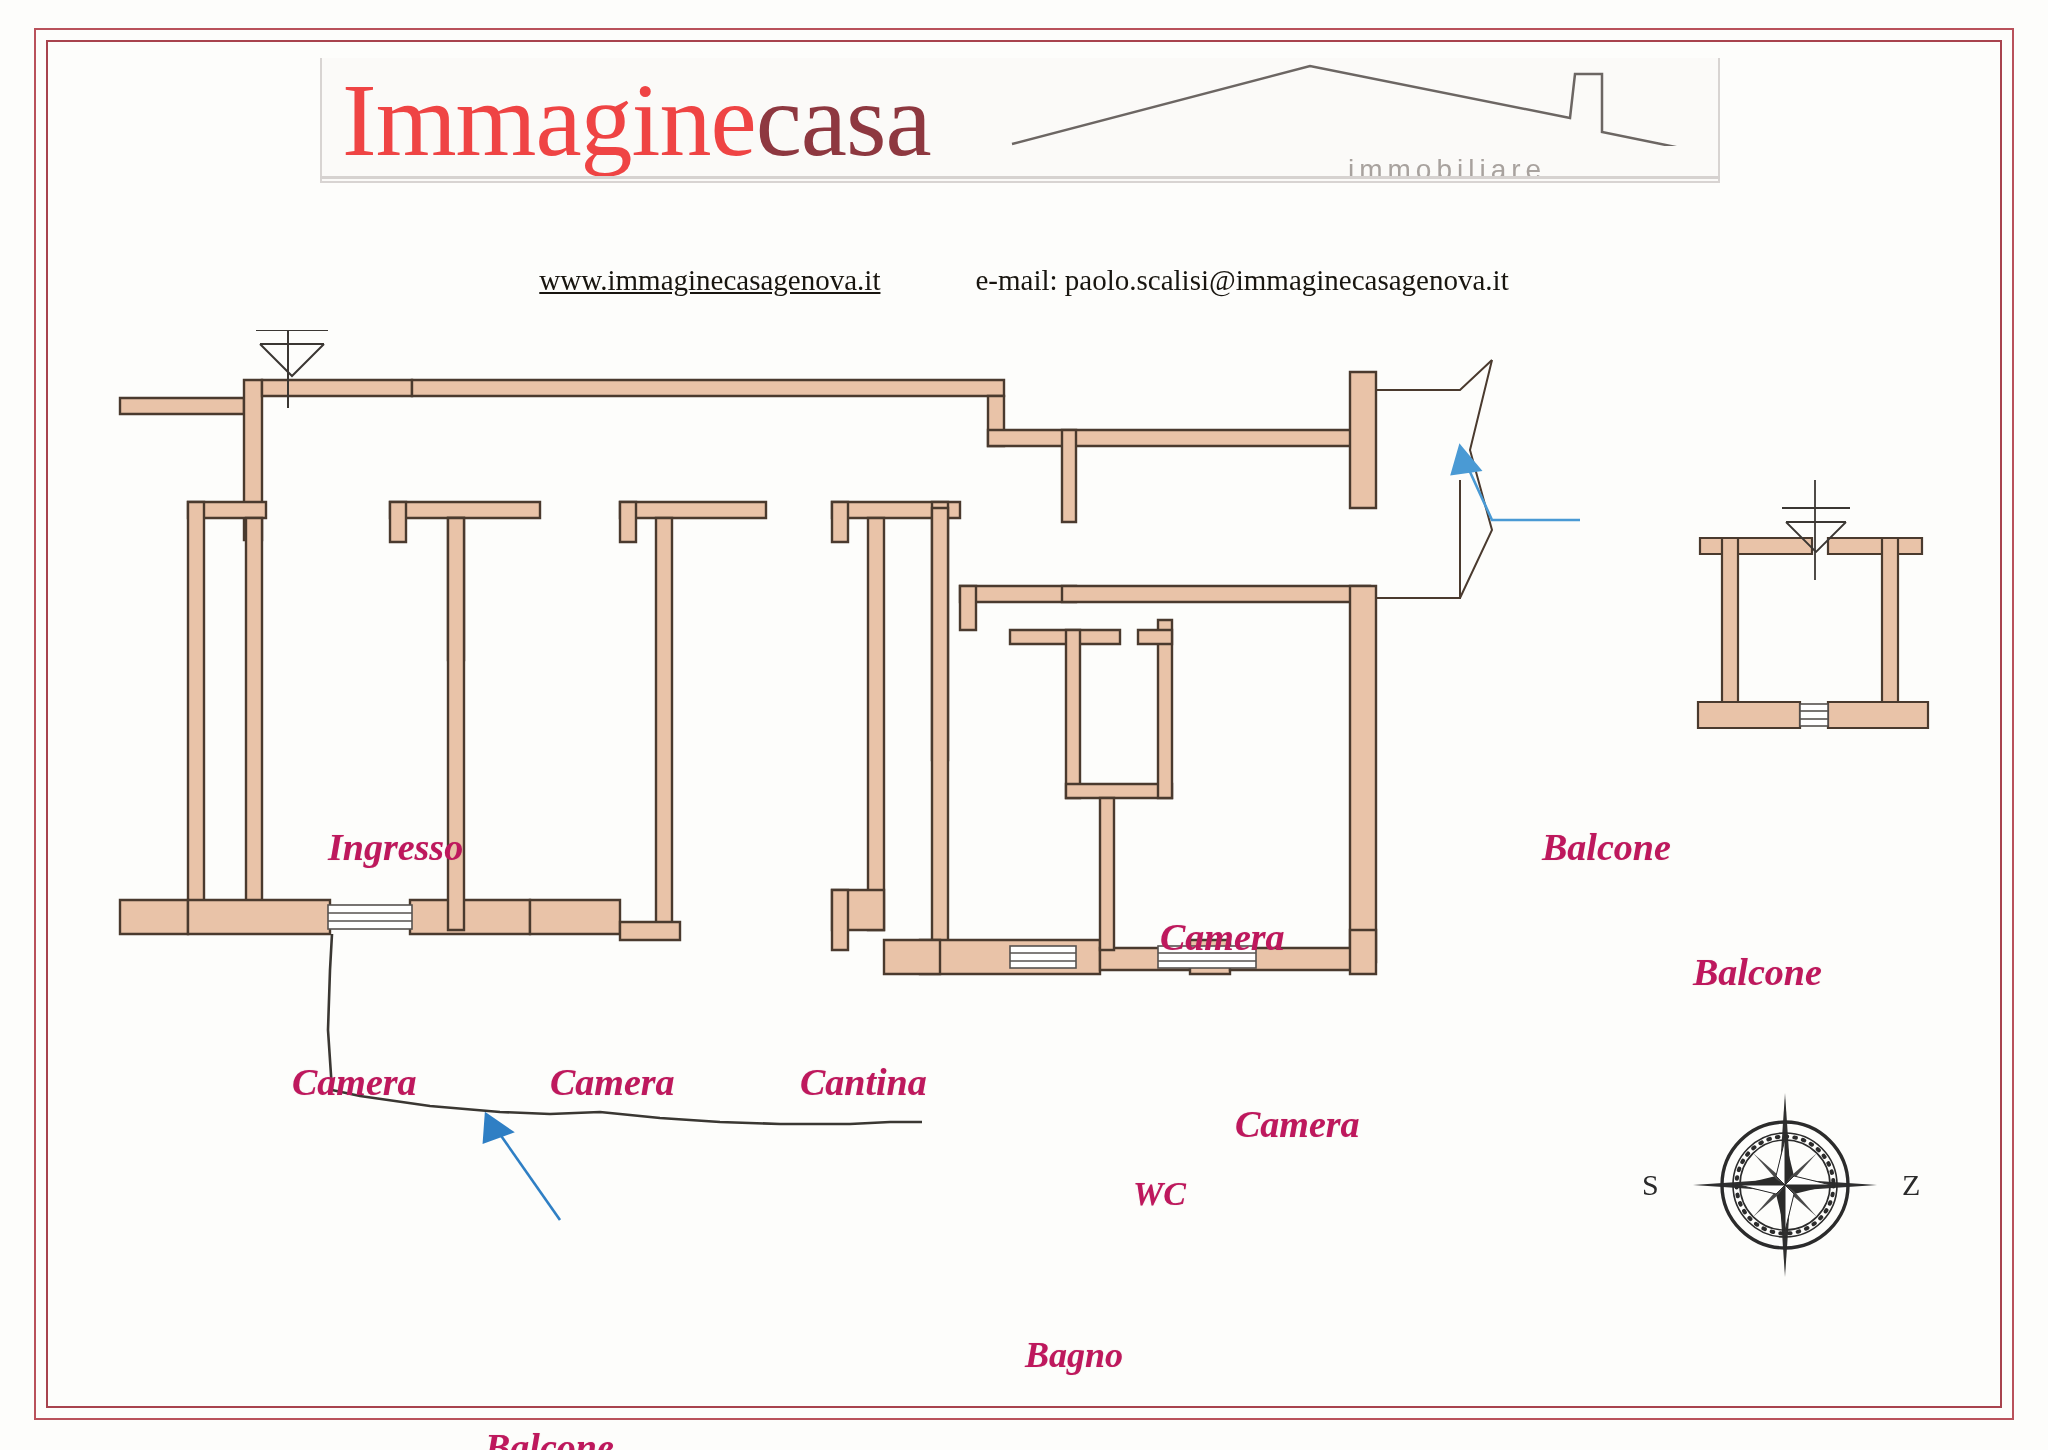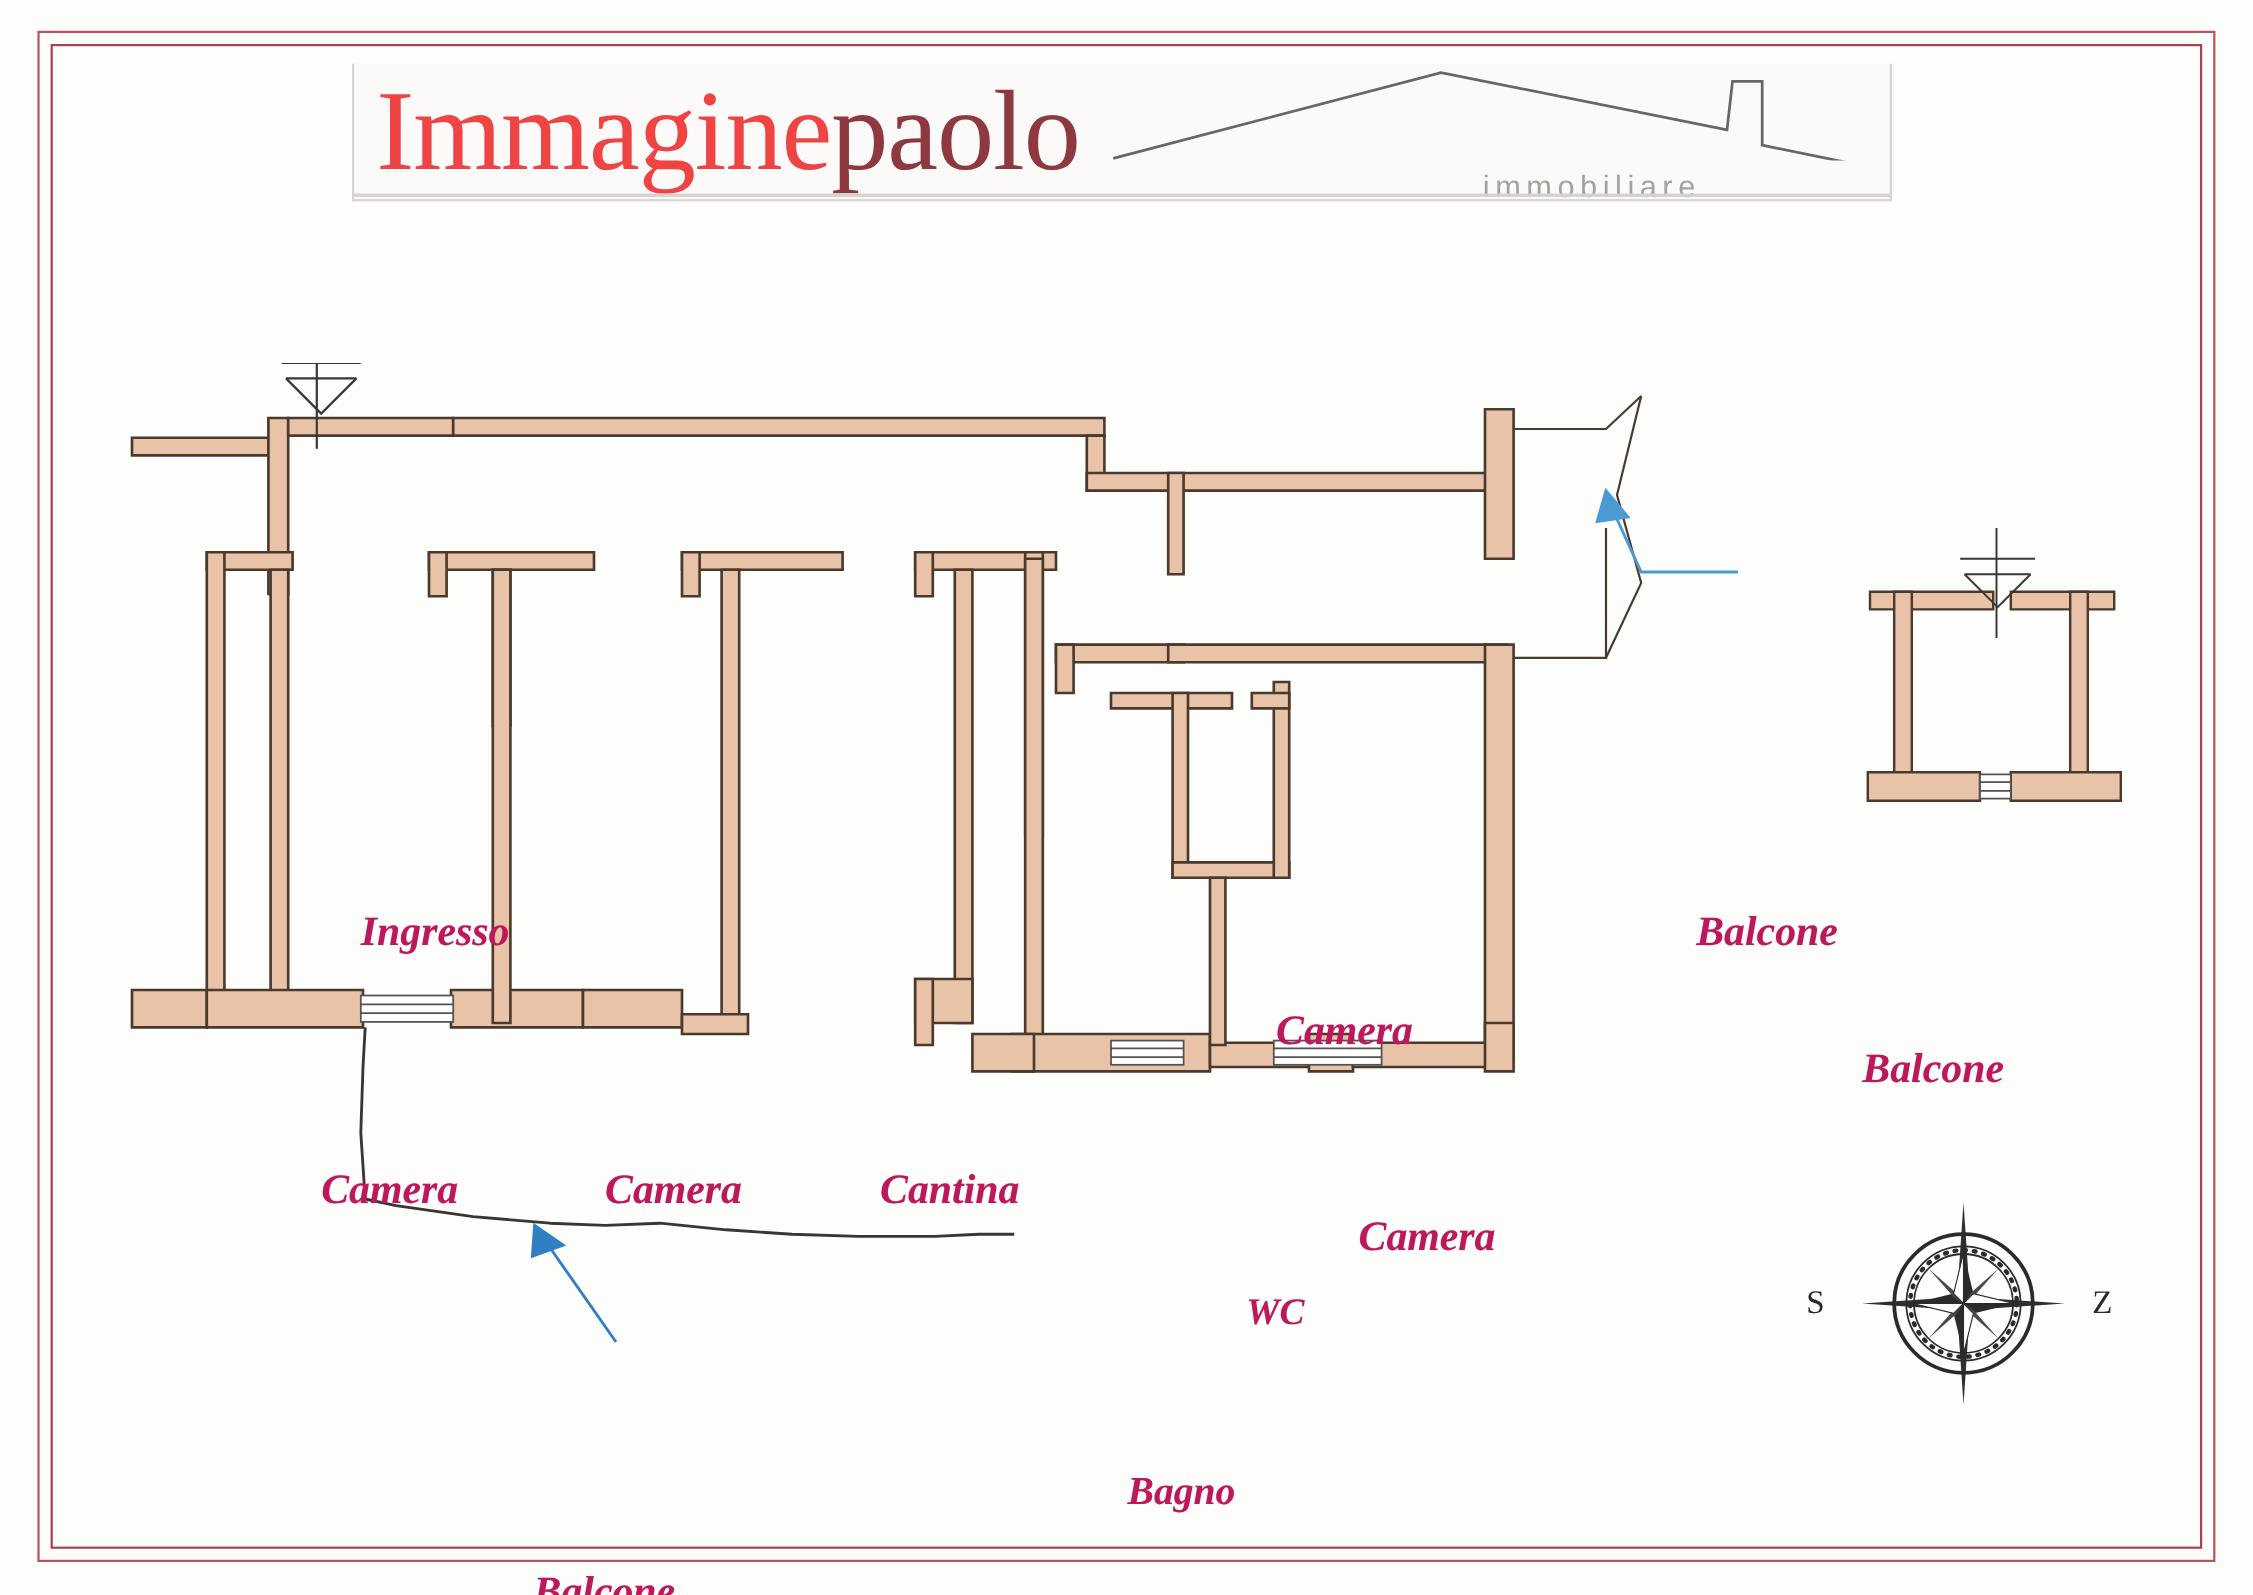--- a/index.html
+++ b/index.html
@@ -176,28 +176,31 @@
   <div class="frame-inner"></div>
 
   <div class="logo-block">
     <div class="logo-box"></div>
 
     <svg class="logo-roof" viewBox="0 0 700 90">
       <polyline points="2,88 300,10 560,62 565,18 592,18 592,76 700,98" fill="none" stroke="#6c6663" stroke-width="2.5" stroke-linejoin="miter" stroke-linecap="butt"></polyline>
     </svg>
 
     <div class="logo-word">
-      <span class="part-a">Immagine</span><span class="part-b">paolo</span>
+      <span class="part-a">Immagine</span><span class="part-b">casa</span>
     </div>
 
     <div class="logo-sub">immobiliare</div>
     <div class="logo-underline"></div>
   </div>
 
 
+  <div class="contact contact-line2">
+    <span class="c-site">www.immaginecasagenova.it</span><span class="c-mail">e-mail: paolo.scalisi@immaginecasagenova.it</span>
+  </div>
 
   <div id="plan-stage">
     <svg id="plan-svg" width="1930" height="1000" viewBox="0 0 1930 1000">
       <defs>
         <g id="door-swing">
           <path d="M0,0 L0,-46" stroke="#4a3a2e" stroke-width="2.2" fill="none"></path>
         </g>
       </defs>
 
       <g stroke="#4a3a2e" stroke-width="2.4" fill="#e9c3a8">

